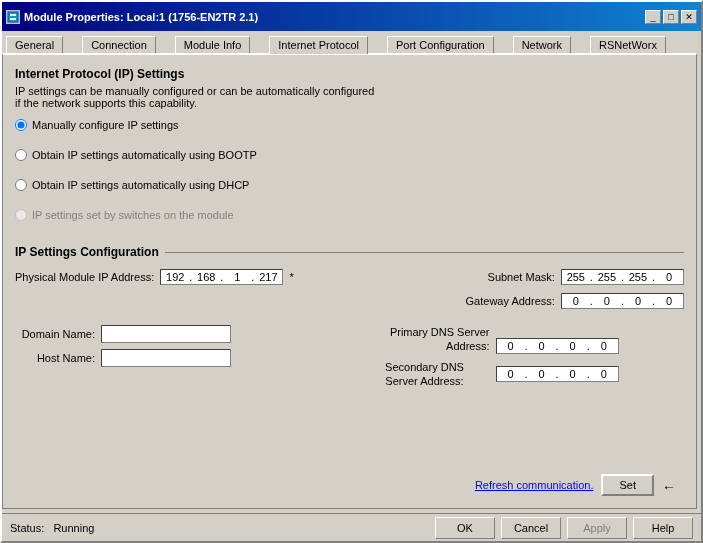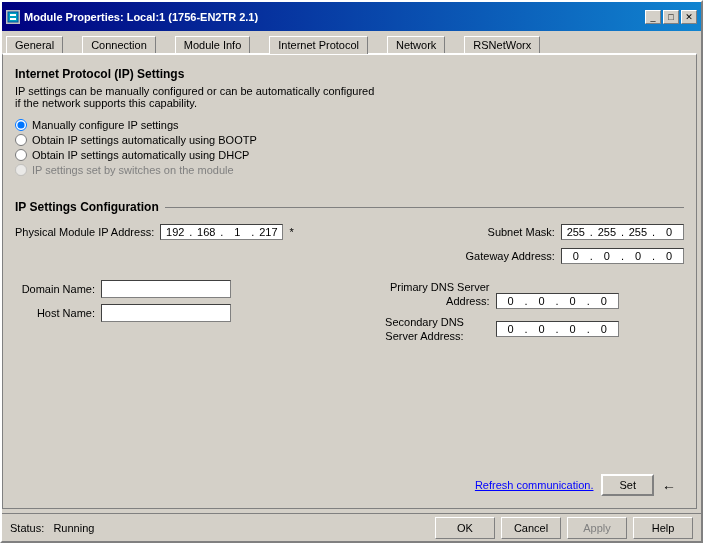--- a/index.html
+++ b/index.html
@@ -115,21 +115,21 @@
 
     .section-desc {
       font-size: 11px;
       margin-bottom: 10px;
       color: #000;
     }
 
     .radio-group {
       display: flex;
       flex-direction: column;
-      gap: 3px;
+      gap: 18px;
       margin-bottom: 10px;
     }
 
     .radio-item {
       display: flex;
       align-items: center;
       gap: 5px;
       font-size: 11px;
     }
 
@@ -303,20 +303,21 @@
       <div class="title-btn">□</div>
       <div class="title-btn">✕</div>
     </div>
   </div>
 
   <div class="tab-bar">
     <div class="tab"><span>General</span></div>
     <div class="tab"><span>Connection</span></div>
     <div class="tab"><span>Module Info</span></div>
     <div class="tab active"><span>Internet Protocol</span></div>
+    <div class="tab"><span>Port Configuration</span></div>
     <div class="tab"><span>Network</span></div>
     <div class="tab"><span>RSNetWorx</span></div>
   </div>
 
   <div class="content-area">
 
     <div class="section-title">Internet Protocol (IP) Settings</div>
     <div class="section-desc">IP settings can be manually configured or can be automatically configured<br>if the network supports this capability.</div>
 
     <div class="radio-group">

